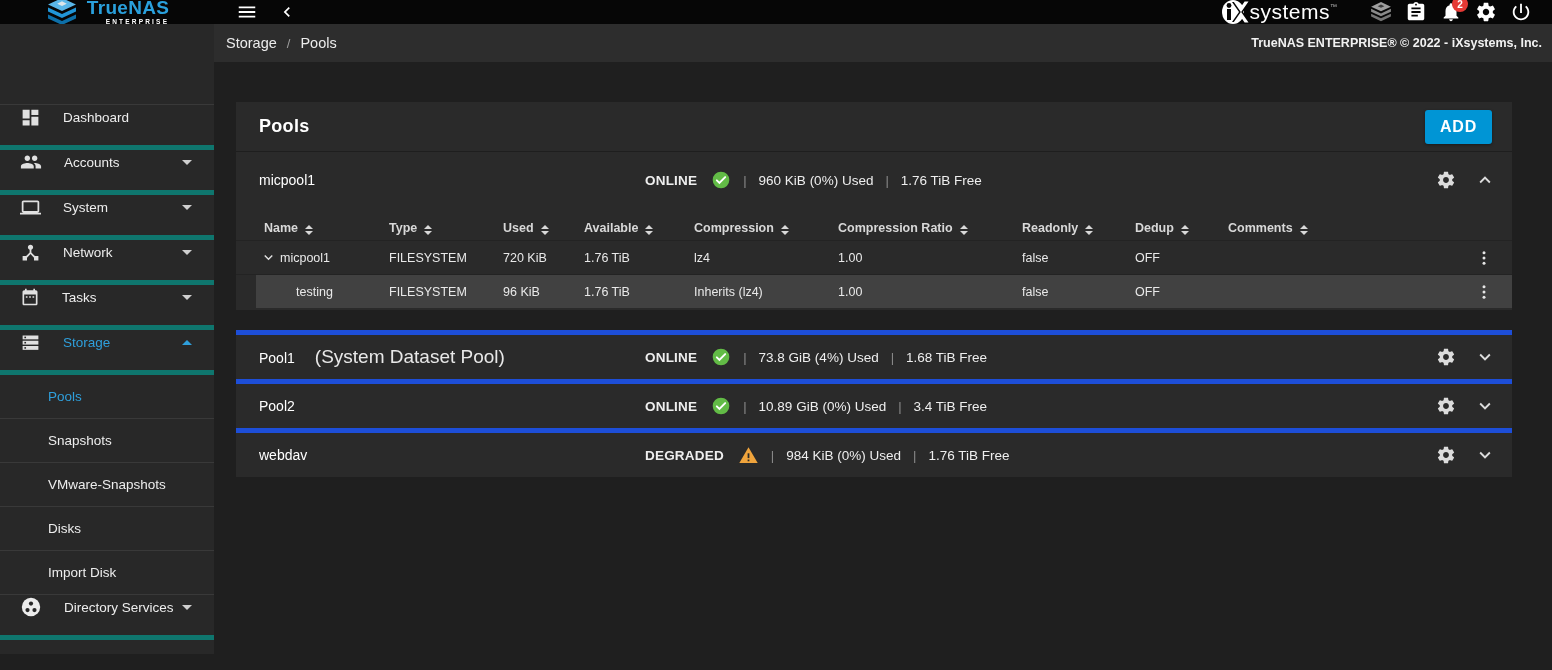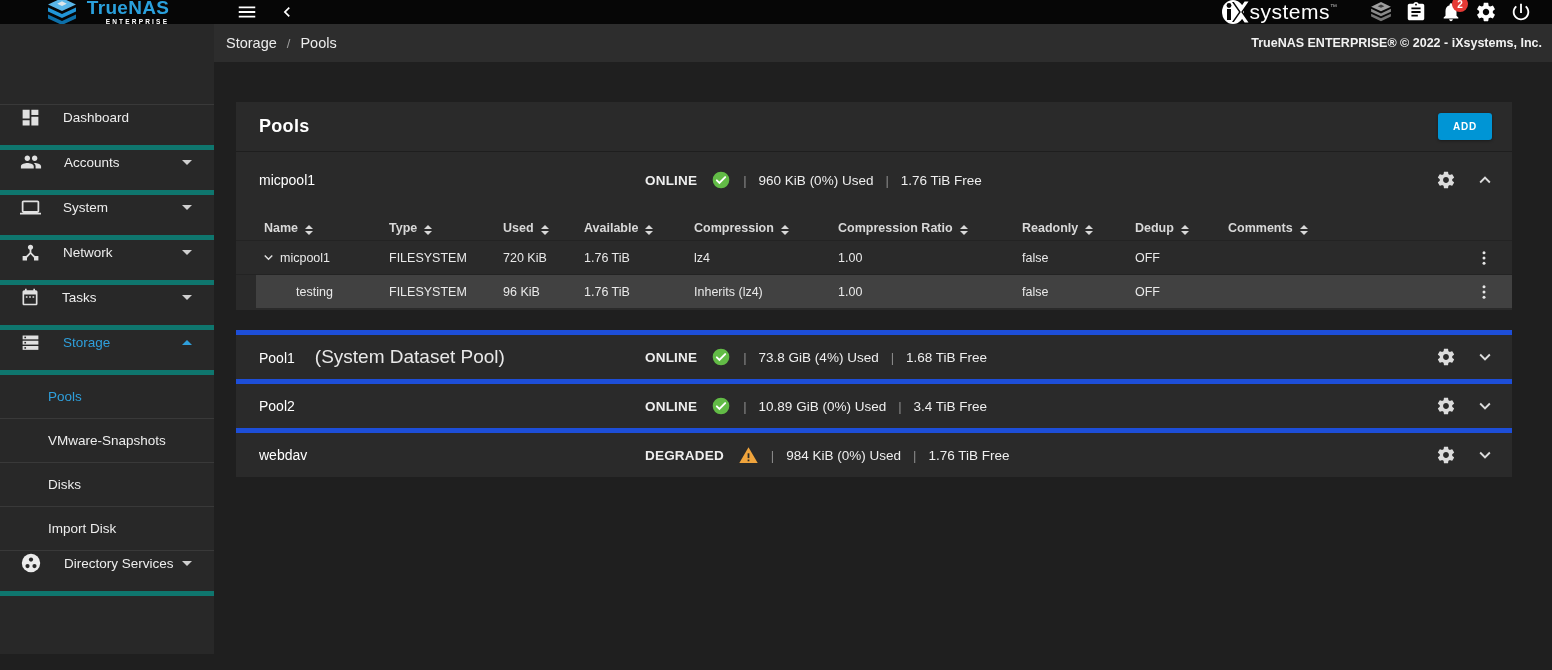--- a/index.html
+++ b/index.html
@@ -58,21 +58,21 @@
   .crumb-div { color:#9e9e9e; margin:0 10px; font-size:13px; }
   .copyright { font-size:12.5px; font-weight:700; color:#f2f2f2; }
 
   
   .page { padding:40px 40px 0 22px; }
   .card { background:#2a2a2a; width:1276px; }
   .card-header { height:50px; display:flex; align-items:center; justify-content:space-between;
                  padding:0 20px 0 23px; border-bottom:1px solid #1e1e1e; }
   .card-title { font-size:18px; font-weight:700; letter-spacing:.3px; color:#fff; }
   .add-btn { background:#0095d5; color:#fff; border:none; border-radius:3px;
-             font-family:inherit; font-size:10px; font-weight:700; letter-spacing:.8px;
+             font-family:inherit; font-size:16px; font-weight:700; letter-spacing:.8px;
              padding:8px 15px; cursor:pointer; box-shadow:0 1px 3px rgba(0,0,0,.4); }
 
   .pool-row { display:flex; align-items:center; padding:0 14px 0 23px; }
   .pool-row.expanded-head { height:56px; }
   .panel { border-top:5px solid #1d4ed8; }
   .panel .pool-row { height:44px; }
   .pool-name-box { width:386px; display:flex; align-items:baseline; flex:none; }
   .pool-name { font-size:14px; color:#fff; }
   .pool-subtitle { font-size:19px; color:#e8e8e8; margin-left:20px; }
   .status { display:flex; align-items:center; gap:12px; font-size:13.5px; color:#eee; }
@@ -233,20 +233,23 @@
           <rect x="5" y="17.3" width="1.9" height="1.8" fill="#282828"></rect>
       </svg>
       <span class="sb-label">Storage</span>
       <span class="sb-chev tri-up"></span>
     </div>
 
     <div class="sb-sub active">
       <span>Pools</span>
     </div>
     <div class="sb-sub">
+      <span>Snapshots</span>
+    </div>
+    <div class="sb-sub">
       <span>VMware-Snapshots</span>
     </div>
     <div class="sb-sub">
       <span>Disks</span>
     </div>
     <div class="sb-sub">
       <span>Import Disk</span>
     </div>
 
     <div class="sb-item">

